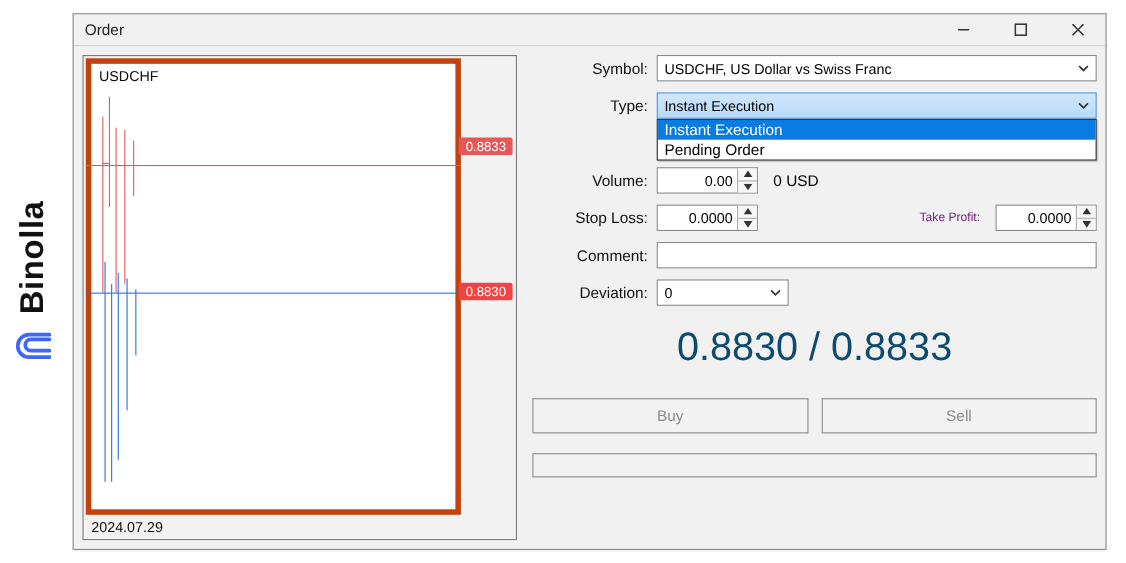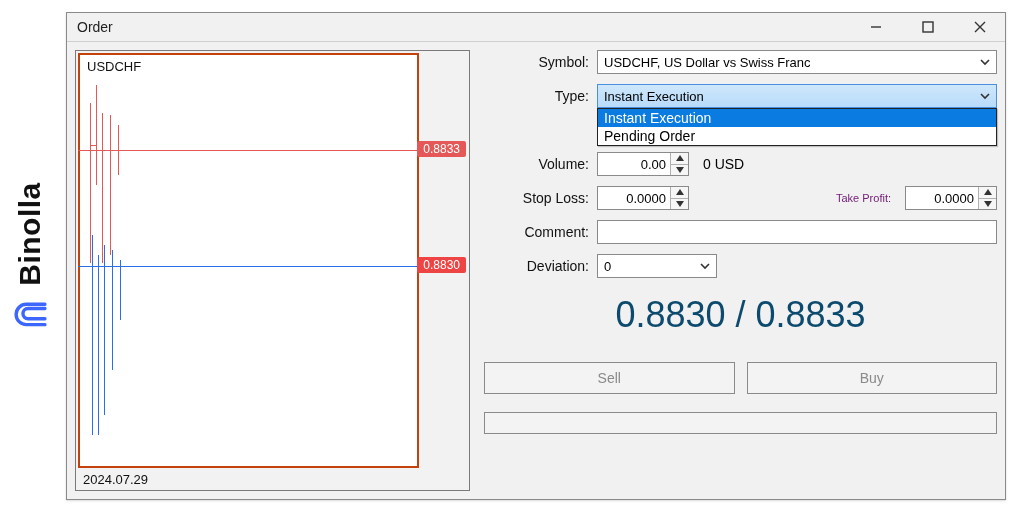--- a/index.html
+++ b/index.html
@@ -63,39 +63,39 @@
     flex-direction: column;
     border: 1px solid #7a7a7a;
     background: #f2f2f2;
     position: relative;
   }
   .chart-area {
     position: relative;
     flex: 1;
     background: #fff;
     margin: 2px 50px 22px 2px;
-    border: 2px solid #c2410c;
+    border: 5px solid #c2410c;
   }
   .chart-symbol-label {
     position: absolute; top: 4px; left: 7px;
     font-size: 13px; color: #111;
   }
   .chart-date-label {
     position: absolute; bottom: 3px; left: 7px;
     font-size: 13px; color: #111;
   }
   .price-tag {
     position: absolute;
     right: 3px;
     font-size: 12px;
     color: #fff;
     padding: 1px 6px;
     border-radius: 2px;
   }
-  .price-tag.red  { background: #e45858; top: 90px; }
+  .price-tag.red  { background: #e45858; top: 74px; }
   .price-tag.blue { background: #ef4444; top: 206px; }
   .hline { position: absolute; left: 2px; right: 50px; height: 1px; }
   .hline.red  { background: #e45858; top: 99px; }
   .hline.blue { background: #2a6fe8; top: 215px; }
   .candles {
     position: absolute; top: 30px; bottom: 0; left: 8px; width: 90px;
   }
   .bar { position: absolute; width: 1px; }
   .bar.red  { background: #e45858; }
   .bar.blue { background: #2a6fe8; }
@@ -379,21 +379,21 @@
             <svg viewBox="0 0 10 10">
                 <path d="M1 3 L5 7 L9 3"></path>
               </svg>
           </span>
         </div>
       </div>
 
       <div class="price-display">0.8830 / 0.8833</div>
 
       <div class="btn-row">
+        <div class="btn">Buy</div>
         <div class="btn">Sell</div>
-        <div class="btn">Buy</div>
       </div>
 
       <div class="status-bar"></div>
 
     </div>
   </div>
 </div>
 
 </body></html>

